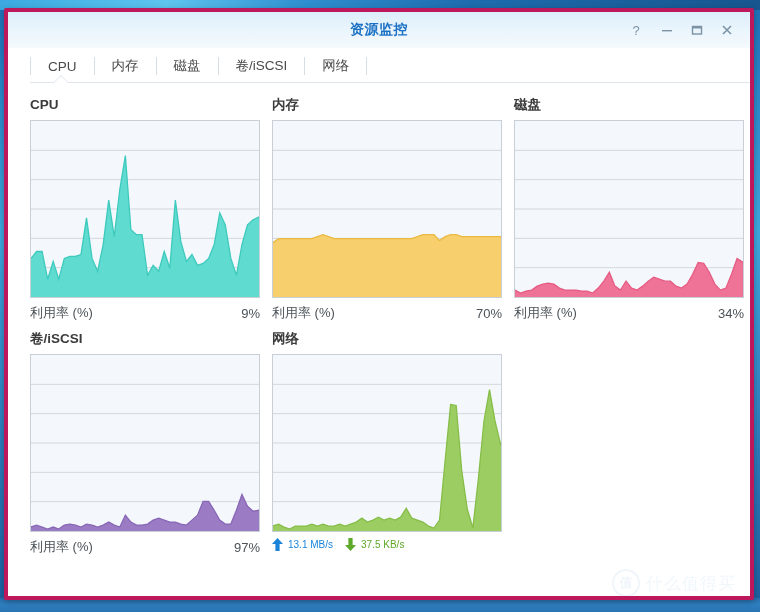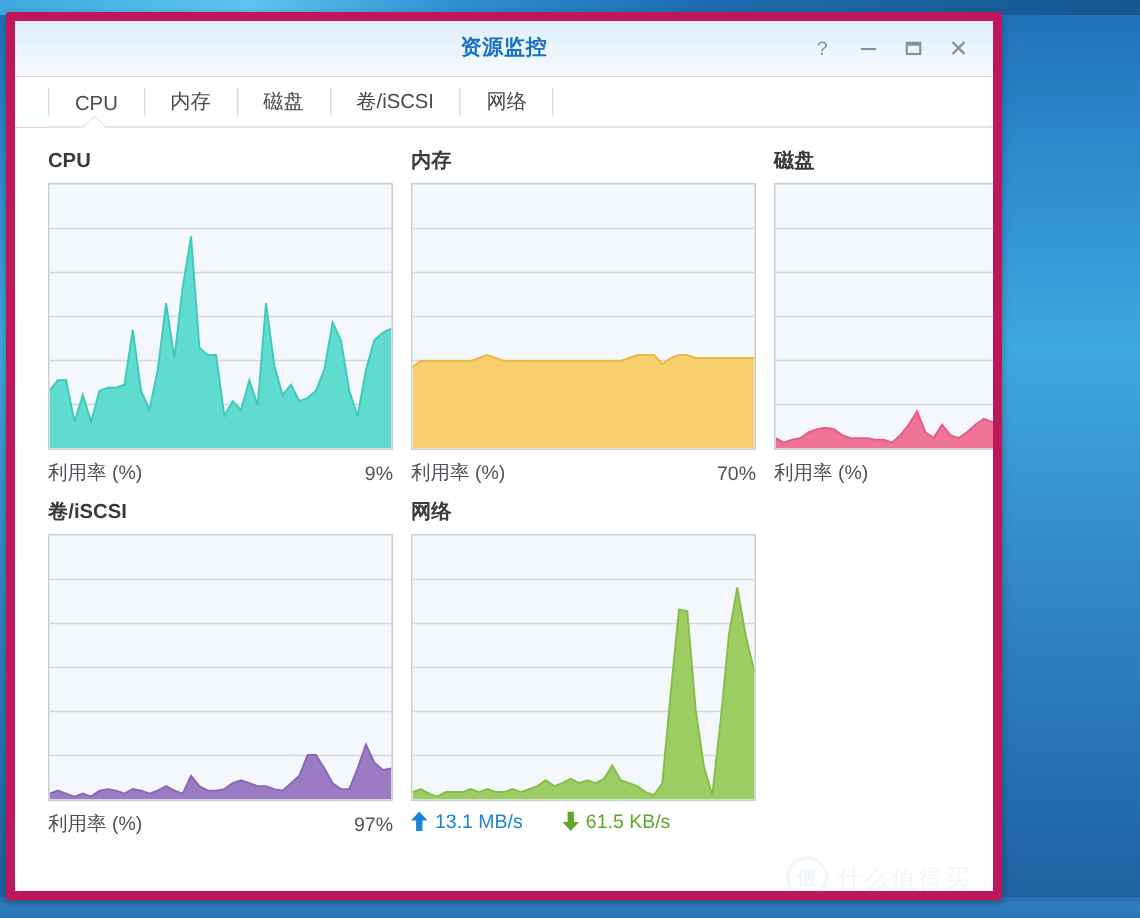--- a/index.html
+++ b/index.html
@@ -32,24 +32,24 @@
     left: 0; bottom: 0;
     width: 760px; height: 14px;
     background: linear-gradient(180deg,#2a6fae 0%, #2e7fc0 45%, #2a74b4 100%);
   }
 
   
   #window {
     position: absolute;
     left: 4px;
     top: 8px;
-    width: 664px;
+    width: 750px;
     height: 592px;
-    background: #c2410c;
-    border: 6px solid #be185d;
+    background: #0ea5e9;
+    border: 4px solid #be185d;
     border-radius: 2px;
     box-shadow: 0 2px 6px rgba(0,0,0,0.28);
     overflow: hidden;
     box-sizing: border-box;
   }
 
   
   #titlebar {
     position: relative;
     height: 36px;
@@ -176,23 +176,23 @@
     color: #555a5f;
     width: 230px;
     gap: 26px;
   }
   .footer-label { color: #4c5257; }
   .footer-value { color: #4c5257; }
 
   .net-footer {
     display: flex;
     align-items: flex-start;
-    gap: 26px;
+    gap: 12px;
     margin-top: 6px;
-    font-size: 13px;
+    font-size: 10px;
     width: 230px;
   }
   .net-stat {
     display: flex;
     align-items: center;
     gap: 5px;
   }
   .net-up { color: #1b84d8; }
   .net-down { color: #5da928; }
   .arrow { display: block; }
@@ -393,21 +393,21 @@
         <span class="net-stat net-up">
           <svg class="arrow" width="11" height="13" viewBox="0 0 11 13" aria-hidden="true">
             <path d="M5.5 0 L11 6 L7.6 6 L7.6 13 L3.4 13 L3.4 6 L0 6 Z" fill="#1b84d8"></path>
           </svg>
           <span>13.1 MB/s</span>
         </span>
         <span class="net-stat net-down">
           <svg class="arrow" width="11" height="13" viewBox="0 0 11 13" aria-hidden="true">
             <path d="M5.5 13 L0 7 L3.4 7 L3.4 0 L7.6 0 L7.6 7 L11 7 Z" fill="#5da928"></path>
           </svg>
-          <span>61.5 KB/s</span>
+          <span>37.5 KB/s</span>
         </span>
       </div>
     </div>
 
     <div id="watermark">
       <div id="wm-badge">值</div>
       <div id="wm-text">什么值得买</div>
     </div>
 
   </div>

